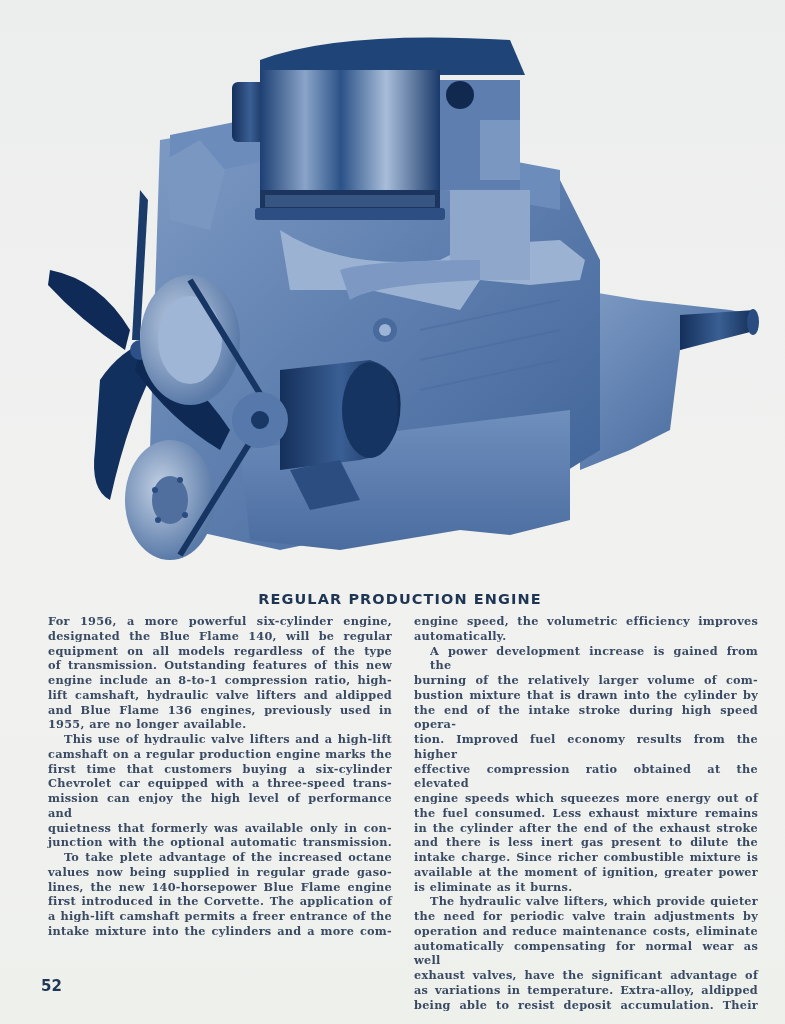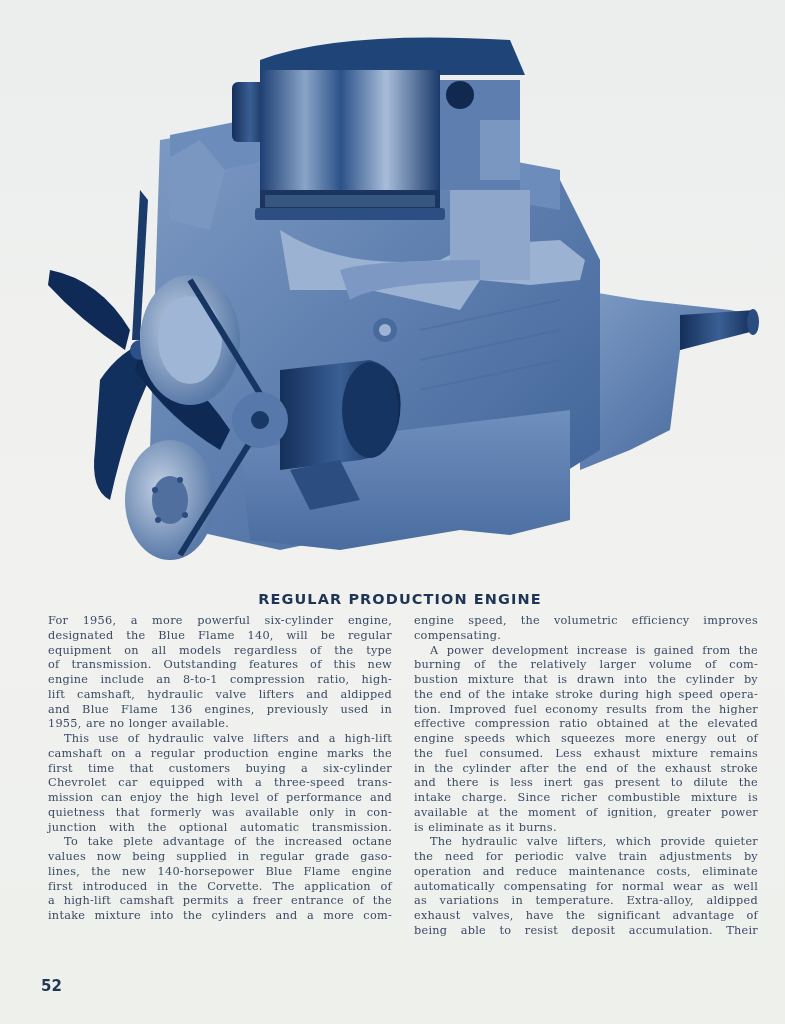--- a/index.html
+++ b/index.html
@@ -23,21 +23,21 @@
     font-family:"DejaVu Sans", sans-serif; font-weight:bold;
     font-size:14.5px; letter-spacing:1.1px; color:#1e3553;
   }
   .col {
     position:absolute; top:614px; width:344px;
     font-size:11.3px; line-height:14.75px; color:#3a4a63;
     letter-spacing:0.25px; word-spacing:0.5px;
   }
   .col.left { left:48px; }
   .col.right { left:414px; }
-  .line { display:block; text-align:justify; text-align-last:justify; }
+  .line { display:block; text-align:justify; text-align-last:justify;font-weight:bold; }
   .line.end { text-align-last:left; }
   .line.ind { padding-left:16px; }
   .page-num {
     position:absolute; left:41px; top:977px;
     font-family:"DejaVu Sans", sans-serif; font-weight:bold;
     font-size:15px; color:#1e3553;
   }
 </style>
 </head>
 <body>
@@ -155,36 +155,36 @@
   <span class="line ind">To take plete advantage of the increased octane</span>
   <span class="line">values now being supplied in regular grade gaso-</span>
   <span class="line">lines, the new 140-horsepower Blue Flame engine</span>
   <span class="line">first introduced in the Corvette. The application of</span>
   <span class="line">a high-lift camshaft permits a freer entrance of the</span>
   <span class="line">intake mixture into the cylinders and a more com-</span>
 </div>
 
 <div class="col right">
   <span class="line">engine speed, the volumetric efficiency improves</span>
-  <span class="line end">compensating.</span>
+  <span class="line end">automatically.</span>
   <span class="line ind">A power development increase is gained from the</span>
   <span class="line">burning of the relatively larger volume of com-</span>
   <span class="line">bustion mixture that is drawn into the cylinder by</span>
   <span class="line">the end of the intake stroke during high speed opera-</span>
   <span class="line">tion. Improved fuel economy results from the higher</span>
   <span class="line">effective compression ratio obtained at the elevated</span>
   <span class="line">engine speeds which squeezes more energy out of</span>
   <span class="line">the fuel consumed. Less exhaust mixture remains</span>
   <span class="line">in the cylinder after the end of the exhaust stroke</span>
   <span class="line">and there is less inert gas present to dilute the</span>
   <span class="line">intake charge. Since richer combustible mixture is</span>
   <span class="line">available at the moment of ignition, greater power</span>
   <span class="line end">is eliminate as it burns.</span>
   <span class="line ind">The hydraulic valve lifters, which provide quieter</span>
   <span class="line">the need for periodic valve train adjustments by</span>
   <span class="line">operation and reduce maintenance costs, eliminate</span>
   <span class="line">automatically compensating for normal wear as well</span>
+  <span class="line">exhaust valves, have the significant advantage of</span>
   <span class="line">as variations in temperature. Extra-alloy, aldipped</span>
-  <span class="line">exhaust valves, have the significant advantage of</span>
   <span class="line">being able to resist deposit accumulation. Their</span>
 </div>
 
 <div class="page-num">52</div>
 
 </body></html>

